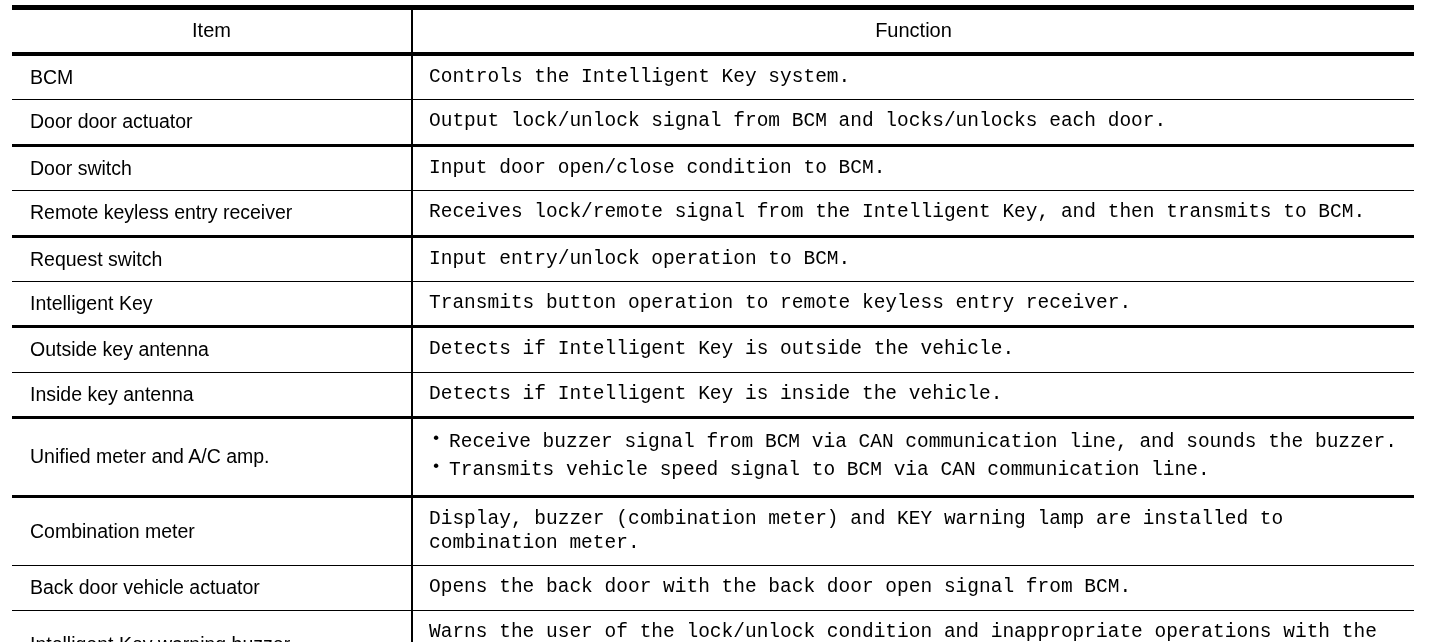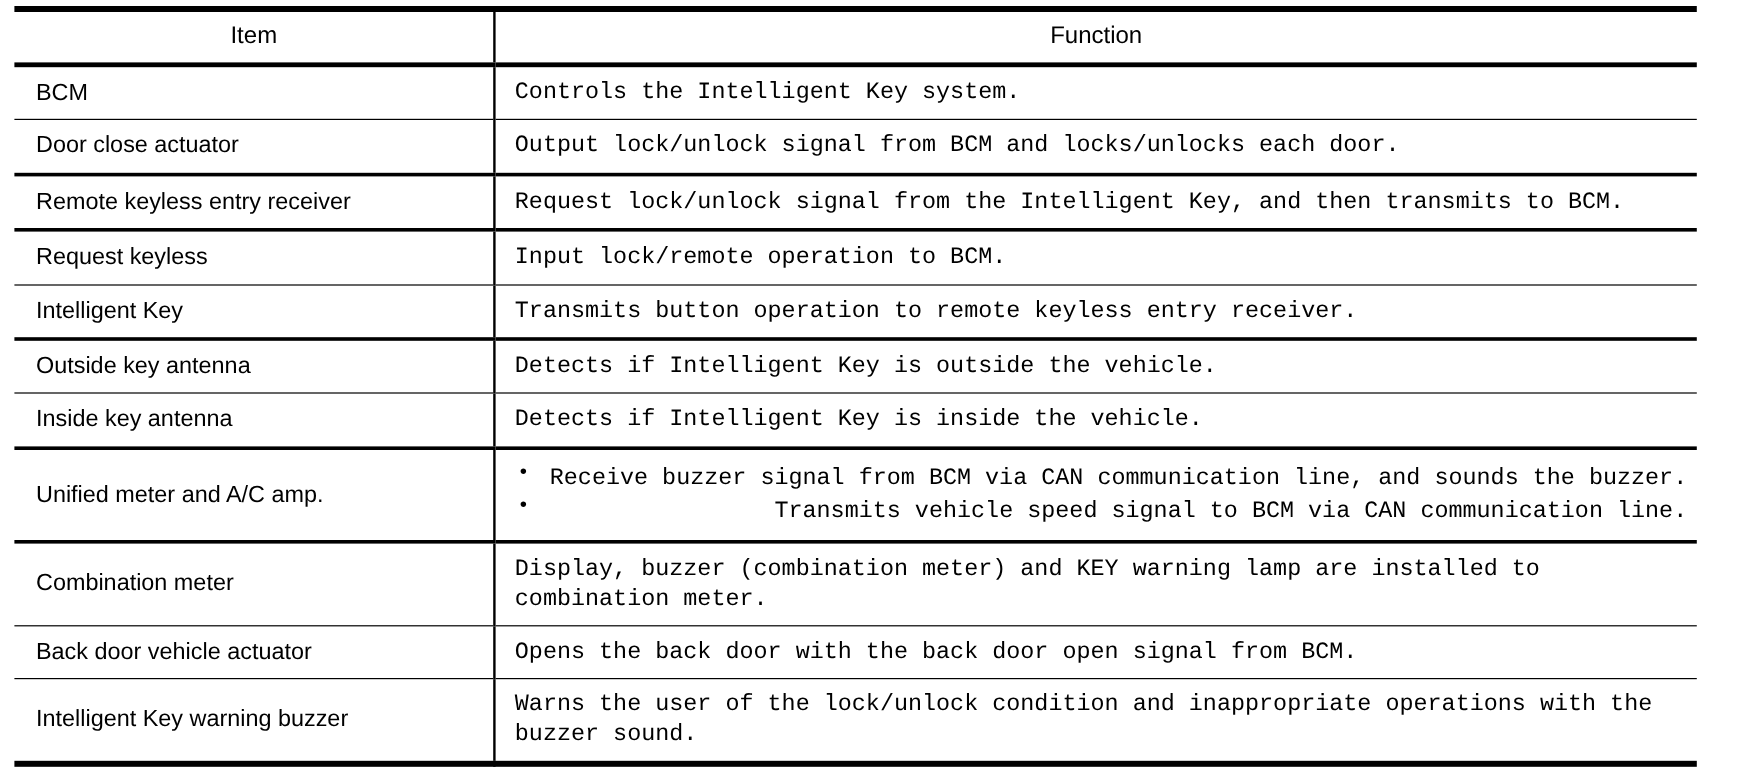--- a/index.html
+++ b/index.html
@@ -71,21 +71,20 @@
   
   tbody tr.sep-thin > td { border-bottom: 1.5px solid #000; }
   tbody tr.sep-thick > td { border-bottom: 3px solid #000; }
   tbody tr.sep-none > td { border-bottom: none; }
 
   
   ul.bullets {
     list-style: none;
     margin: 0;
     padding: 0;
-    text-align: right;
   }
   ul.bullets li {
     position: relative;
     padding-left: 20px;
     line-height: 1.45;
   }
   ul.bullets li::before {
     content: "\2022";
     position: absolute;
     left: 2px;
@@ -108,30 +107,34 @@
         <th class="th-function">Function</th>
       </tr>
     </thead>
     <tbody id="table-body">
 
     <tr class="sep-thin">
           <td class="cell-item">BCM</td>
           <td class="cell-function">Controls the Intelligent Key system.</td>
         </tr>
         <tr class="sep-thick">
-          <td class="cell-item">Door close actuator</td>
+          <td class="cell-item">Door door actuator</td>
           <td class="cell-function">Output lock/unlock signal from BCM and locks/unlocks each door.</td>
+        </tr>
+        <tr class="sep-thin">
+          <td class="cell-item">Door switch</td>
+          <td class="cell-function">Input door open/close condition to BCM.</td>
         </tr>
         <tr class="sep-thick">
           <td class="cell-item">Remote keyless entry receiver</td>
-          <td class="cell-function">Request lock/unlock signal from the Intelligent Key, and then transmits to BCM.</td>
+          <td class="cell-function">Receives lock/remote signal from the Intelligent Key, and then transmits to BCM.</td>
         </tr>
         <tr class="sep-thin">
-          <td class="cell-item">Request keyless</td>
-          <td class="cell-function">Input lock/remote operation to BCM.</td>
+          <td class="cell-item">Request switch</td>
+          <td class="cell-function">Input entry/unlock operation to BCM.</td>
         </tr>
         <tr class="sep-thick">
           <td class="cell-item">Intelligent Key</td>
           <td class="cell-function">Transmits button operation to remote keyless entry receiver.</td>
         </tr>
         <tr class="sep-thin">
           <td class="cell-item">Outside key antenna</td>
           <td class="cell-function">Detects if Intelligent Key is outside the vehicle.</td>
         </tr>
         <tr class="sep-thick">

